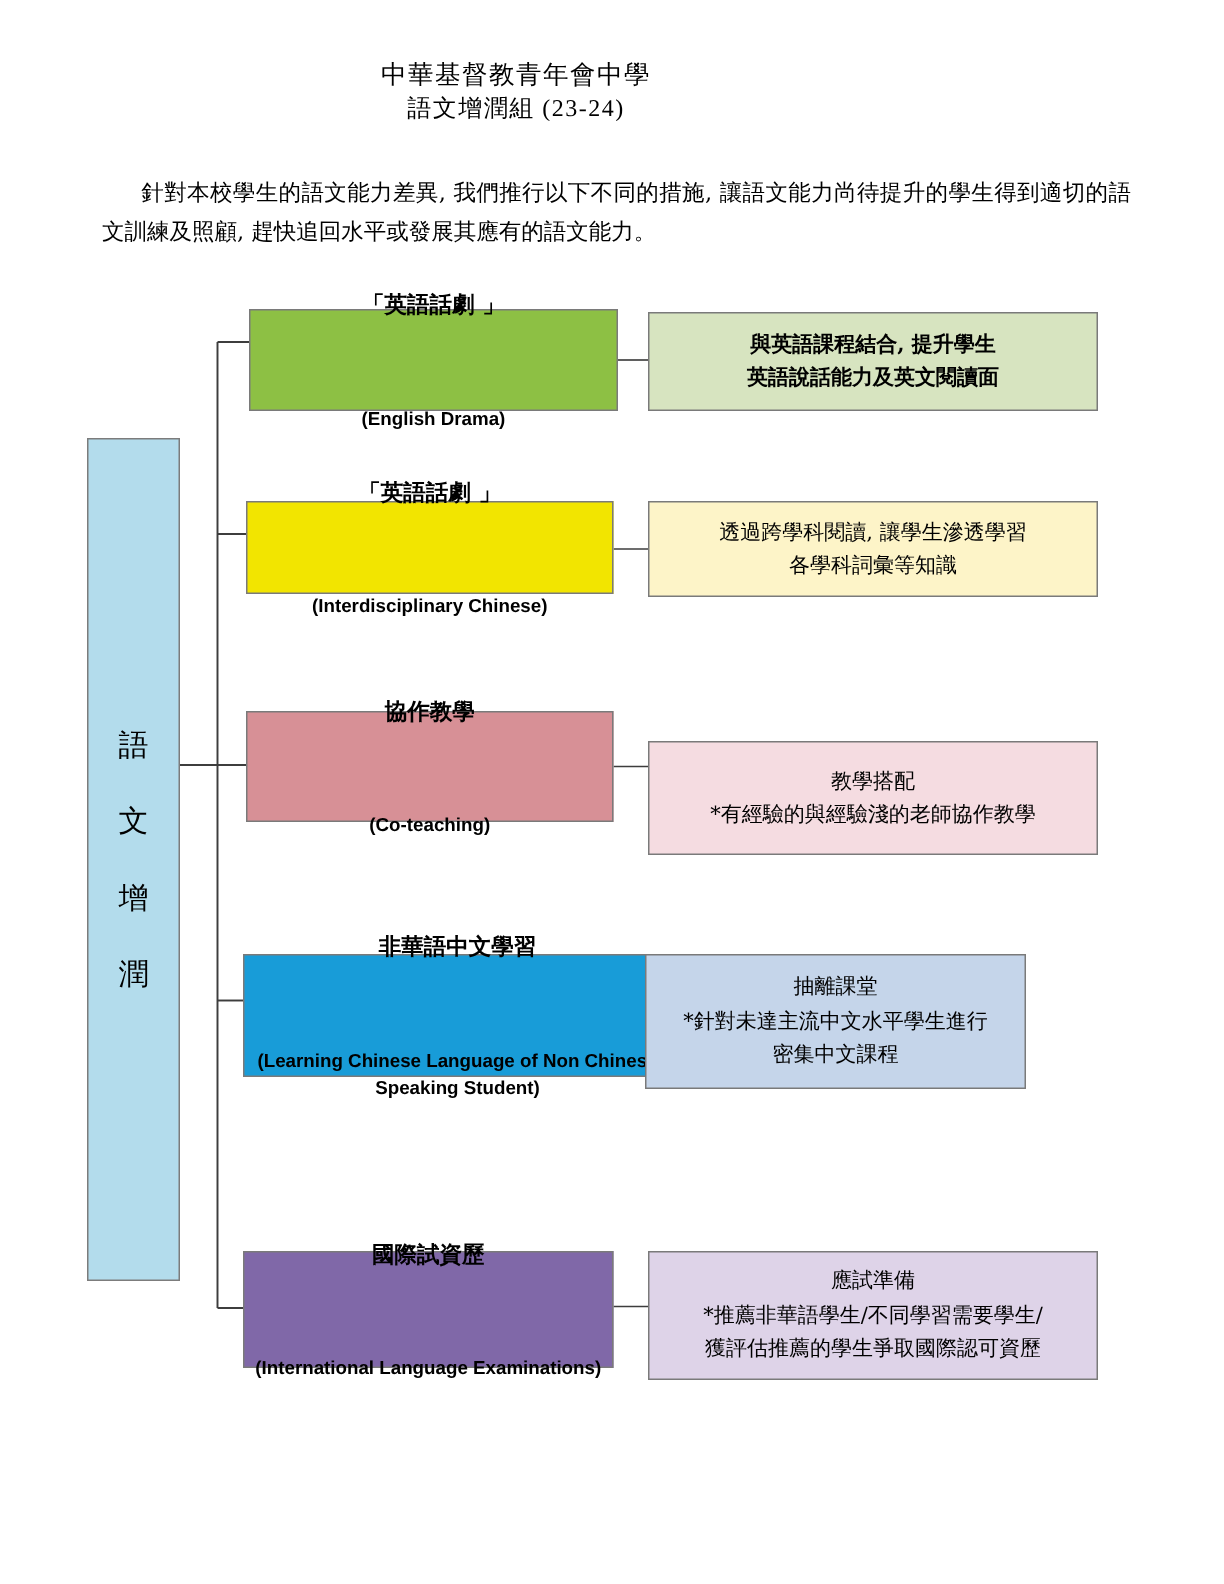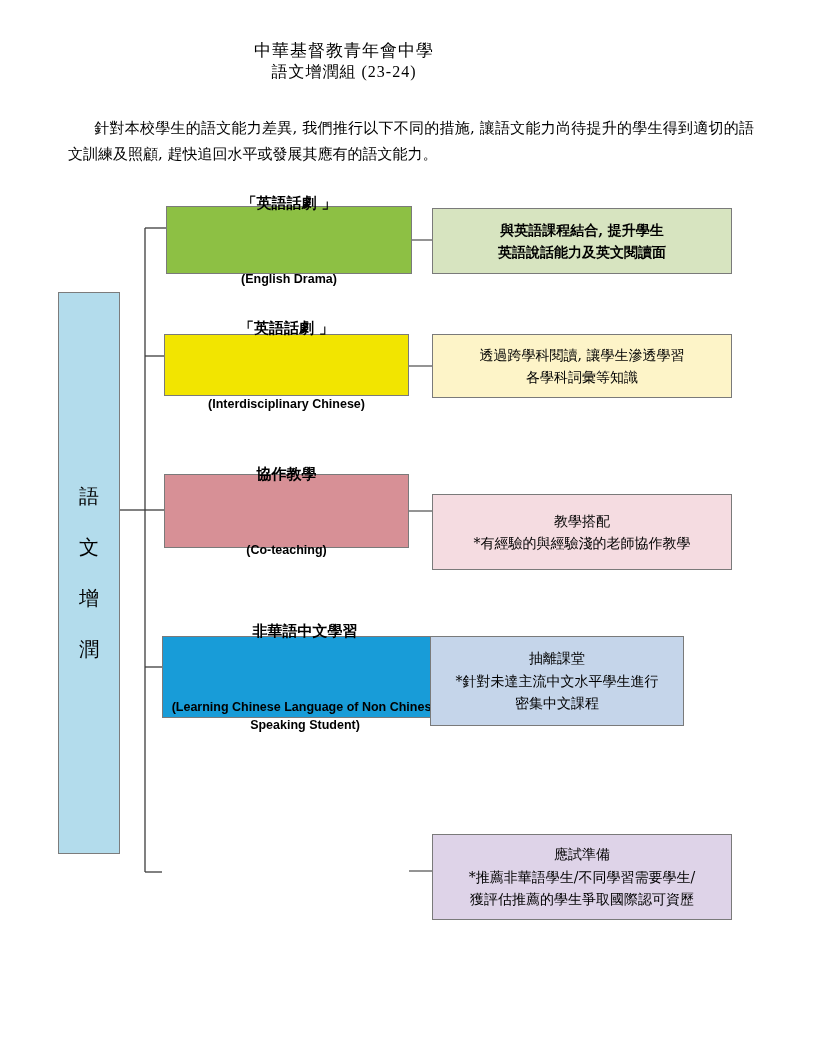--- a/index.html
+++ b/index.html
@@ -210,20 +210,24 @@
     <div class="node" style="left:162px; top:636px; width:286px; height:82px; background:#189cd8;">
       <div class="cn">非華語中文學習</div>
       <div class="en">(Learning Chinese Language of Non Chinese Speaking Student)</div>
     </div>
     <div class="detail" style="left:430px; top:636px; width:254px; height:90px; background:#c5d5ea;">
       <div class="line">抽離課堂</div>
       <div class="line">*針對未達主流中文水平學生進行</div>
       <div class="line">密集中文課程</div>
     </div>
 
+    <div class="node" style="left:162px; top:834px; width:247px; height:78px; background:#8068a8;">
+      <div class="cn">國際試資歷</div>
+      <div class="en">(International Language Examinations)</div>
+    </div>
     <div class="detail" style="left:432px; top:834px; width:300px; height:86px; background:#ded3e8;">
       <div class="line">應試準備</div>
       <div class="line">*推薦非華語學生/不同學習需要學生/</div>
       <div class="line">獲評估推薦的學生爭取國際認可資歷</div>
     </div>
 
   </div>
 </div>
 
 </body></html>

